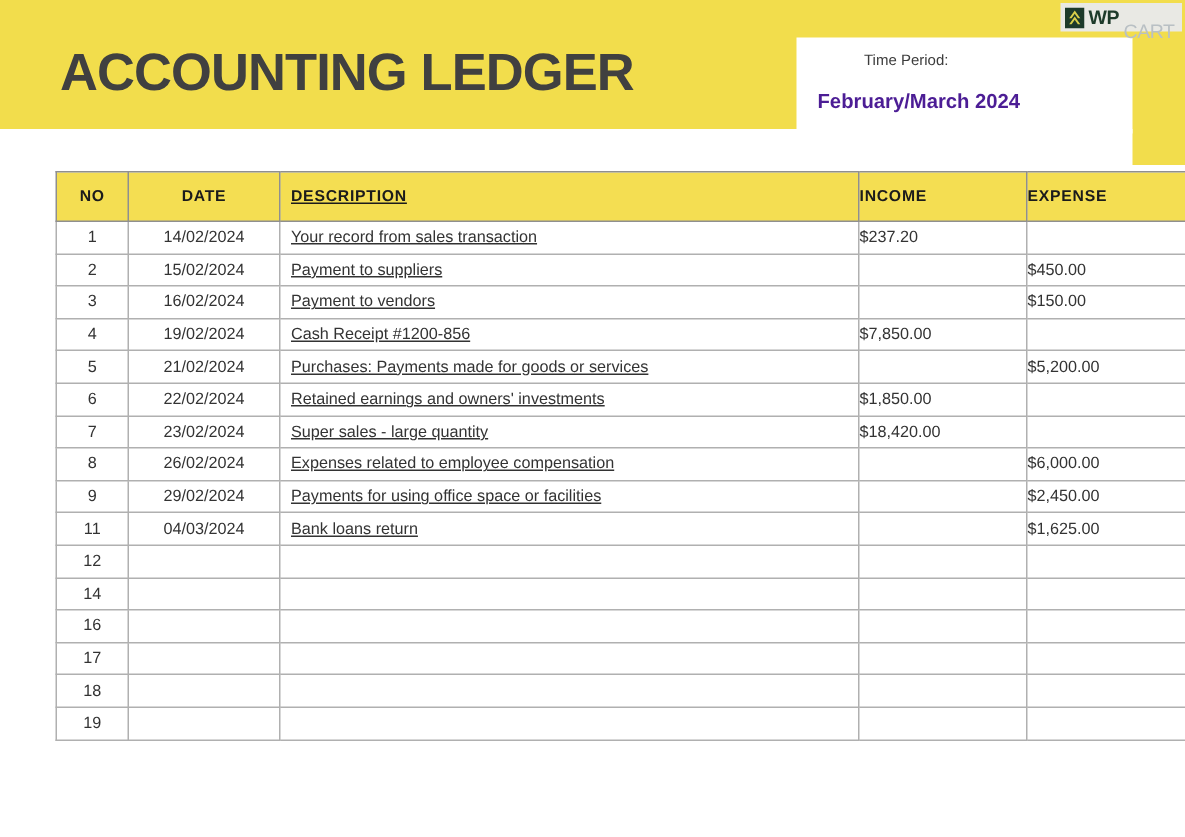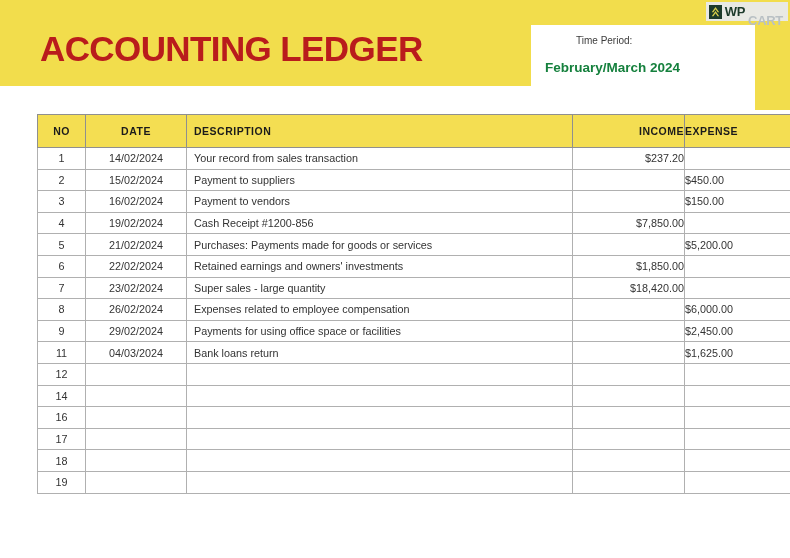--- a/index.html
+++ b/index.html
@@ -38,21 +38,21 @@
     height: 110px;
     background: #f2dd4c;
   }
   .doc-title {
     position: absolute;
     left: 40px;
     top: 28px;
     font-size: 35px;
     font-weight: bold;
     letter-spacing: -0.6px;
-    color: #b91c1c;
+    color: #404040;
     line-height: 42px;
     white-space: nowrap;
   }
 
   
   .logo {
     position: absolute;
     right: 2px;
     top: 2px;
     height: 19px;
@@ -71,21 +71,21 @@
   }
   .logo-wp {
     font-size: 13px;
     font-weight: bold;
     color: #1d3a2a;
     letter-spacing: -0.3px;
     line-height: 14px;
   }
   .logo-cart {
     font-size: 13px;
-    font-weight: bold;
+    font-weight: normal;
     color: #b9c0c4;
     letter-spacing: -0.3px;
     line-height: 14px;
     margin-top: 18px;
   }
 
   
   .period-box {
     position: absolute;
     left: 531px;
@@ -102,21 +102,21 @@
     font-size: 10px;
     color: #3c3c3c;
     margin-left: 31px;
   }
   .period-value {
     position: absolute;
     left: 14px;
     top: 35px;
     font-size: 13.5px;
     font-weight: bold;
-    color: #15803d;
+    color: #4c1d95;
   }
 
   
   .table-wrap {
     position: absolute;
     left: 37px;
     top: 114px;
     width: 718px;
   }
   table.ledger {
@@ -142,22 +142,22 @@
   }
   table.ledger tbody td {
     height: 21.6px;
     font-size: 10.8px;
     color: #333333;
     border-color: #b0b0b0;
   }
 
   .col-no    { width: 48px;  text-align: center; }
   .col-date  { width: 101px; text-align: center; }
-  .col-desc  { width: 386px; text-align: left; padding-left: 7px !important; }
-  .col-inc   { width: 112px; text-align: right; }
+  .col-desc  { width: 386px; text-align: left; padding-left: 7px !important; text-decoration: underline; }
+  .col-inc   { width: 112px; text-align: left; }
   .col-exp   { width: 112px; text-align: left; }
 
   th.col-desc { padding-left: 7px !important; text-align: left; }
 </style>
 </head>
 <body>
 
 <div class="header">
   <div class="banner"></div>
   <div class="banner-right-fill"></div>

